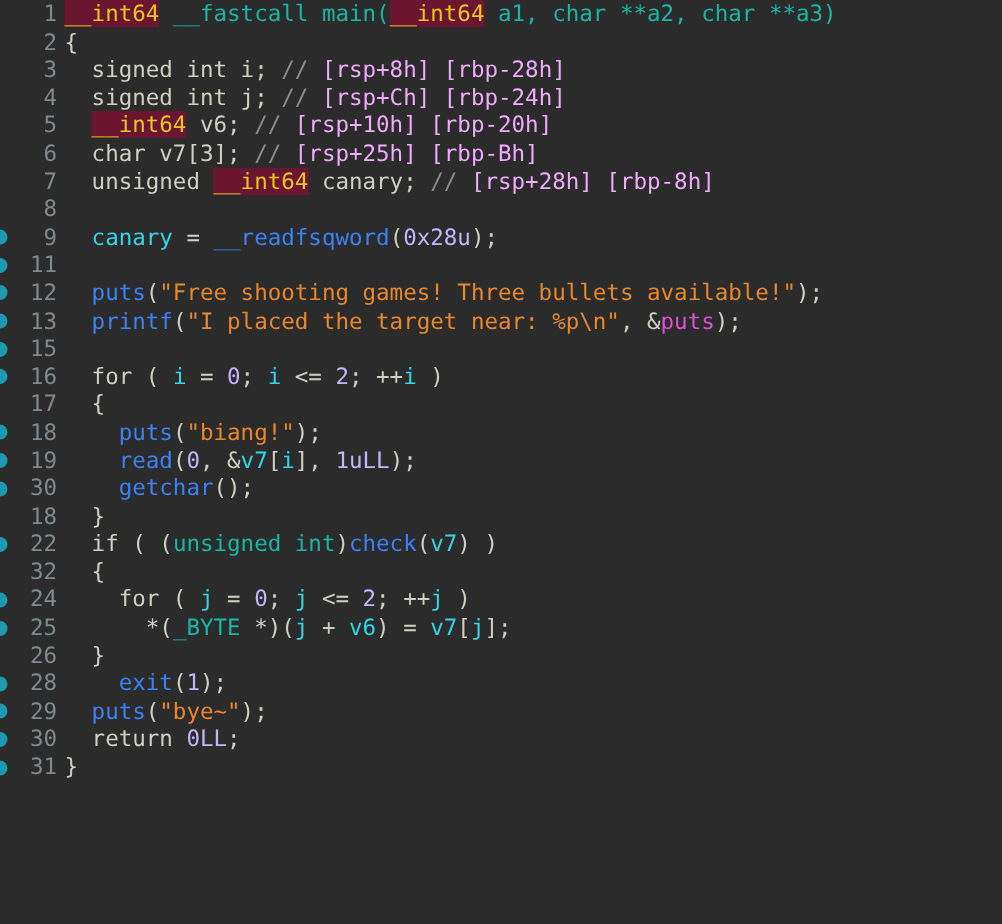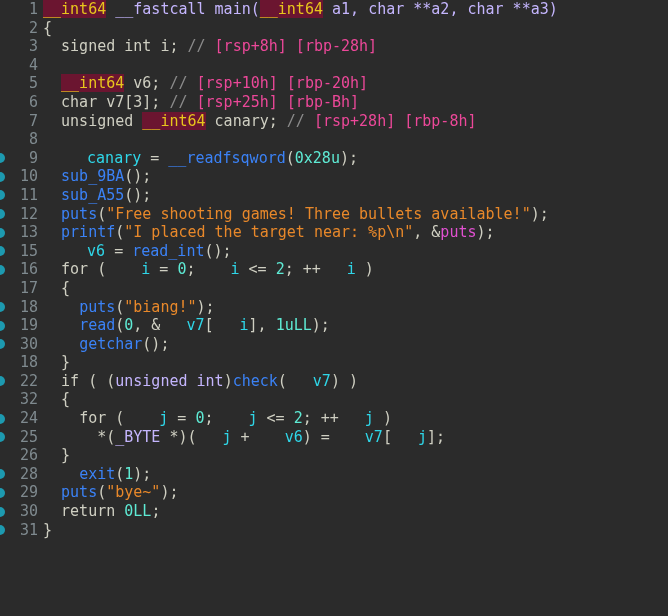--- a/index.html
+++ b/index.html
@@ -58,49 +58,48 @@
     user-select: none;
   }
 
   .code-text {
     padding-left: 3px;
     color: #cfcfc2;
   }
 
   
   .t-plain    { color: #cfcfc2; }
-  .t-type     { color: #c4b5fd; }               
+  .t-type     { color: #14b8a6; }               
   .t-typehl   { color: #e8c61c; background: #6b1530; }  
-  .t-var      { color: #2fd6e8; margin-left: 26px; }               
+  .t-var      { color: #2fd6e8; }               
   .t-comment  { color: #8c8c8c; }
-  .t-cmtval   { color: #ec4899; }               
+  .t-cmtval   { color: #f0abfc; }               
   .t-string   { color: #e8882a; }               
-  .t-num      { color: #5eead4; }
+  .t-num      { color: #c4b5fd; }
   .t-func     { color: #3b82f6; }
   .t-import   { color: #e050d0; }
 </style>
 </head>
 <body>
 
 <div id="decompiler-view">
   <div id="code-lines">
       <div class="code-line"><div class="gutter no-marker"></div><div class="lineno">1</div><div class="code-text"><span class="t-typehl">__int64</span><span class="t-plain"> </span><span class="t-type">__fastcall</span><span class="t-plain"> </span><span class="t-type">main</span><span class="t-type">(</span><span class="t-typehl">__int64</span><span class="t-type"> a1, </span><span class="t-type">char</span><span class="t-type"> **a2, </span><span class="t-type">char</span><span class="t-type"> **a3)</span></div></div>
       <div class="code-line"><div class="gutter no-marker"></div><div class="lineno">2</div><div class="code-text"><span class="t-plain">{</span></div></div>
       <div class="code-line"><div class="gutter no-marker"></div><div class="lineno">3</div><div class="code-text"><span>  </span><span class="t-plain">signed int i; </span><span class="t-comment">// </span><span class="t-cmtval">[rsp+8h] [rbp-28h]</span></div></div>
-      <div class="code-line"><div class="gutter no-marker"></div><div class="lineno">4</div></div>
+      <div class="code-line"><div class="gutter no-marker"></div><div class="lineno">4</div><div class="code-text"><span>  </span><span class="t-plain">signed int j; </span><span class="t-comment">// </span><span class="t-cmtval">[rsp+Ch] [rbp-24h]</span></div></div>
       <div class="code-line"><div class="gutter no-marker"></div><div class="lineno">5</div><div class="code-text"><span>  </span><span class="t-typehl">__int64</span><span class="t-plain"> v6; </span><span class="t-comment">// </span><span class="t-cmtval">[rsp+10h] [rbp-20h]</span></div></div>
       <div class="code-line"><div class="gutter no-marker"></div><div class="lineno">6</div><div class="code-text"><span>  </span><span class="t-plain">char v7[3]; </span><span class="t-comment">// </span><span class="t-cmtval">[rsp+25h] [rbp-Bh]</span></div></div>
       <div class="code-line"><div class="gutter no-marker"></div><div class="lineno">7</div><div class="code-text"><span>  </span><span class="t-plain">unsigned </span><span class="t-typehl">__int64</span><span class="t-plain"> canary; </span><span class="t-comment">// </span><span class="t-cmtval">[rsp+28h] [rbp-8h]</span></div></div>
       <div class="code-line"><div class="gutter no-marker"></div><div class="lineno">8</div><div class="code-text"></div></div>
       <div class="code-line"><div class="gutter"><span class="marker"></span></div><div class="lineno">9</div><div class="code-text"><span>  </span><span class="t-var">canary</span><span class="t-plain"> = </span><span class="t-func">__readfsqword</span><span class="t-plain">(</span><span class="t-num">0x28u</span><span class="t-plain">);</span></div></div>
-      <div class="code-line"><div class="gutter"><span class="marker"></span></div><div class="lineno">10</div><div class="code-text"><span>  </span><span class="t-func">sub_9BA</span><span class="t-plain">();</span></div></div>
-      <div class="code-line"><div class="gutter"><span class="marker"></span></div><div class="lineno">11</div><div class="code-text"><span>  </span><span class="t-func">sub_A55</span><span class="t-plain">();</span></div></div>
+      <div class="code-line"><div class="gutter"><span class="marker"></span></div><div class="lineno">11</div></div>
       <div class="code-line"><div class="gutter"><span class="marker"></span></div><div class="lineno">12</div><div class="code-text"><span>  </span><span class="t-func">puts</span><span class="t-plain">(</span><span class="t-string">"Free shooting games! Three bullets available!"</span><span class="t-plain">);</span></div></div>
       <div class="code-line"><div class="gutter"><span class="marker"></span></div><div class="lineno">13</div><div class="code-text"><span>  </span><span class="t-func">printf</span><span class="t-plain">(</span><span class="t-string">"I placed the target near: %p\n"</span><span class="t-plain">, &amp;</span><span class="t-import">puts</span><span class="t-plain">);</span></div></div>
-      <div class="code-line"><div class="gutter"><span class="marker"></span></div><div class="lineno">15</div><div class="code-text"><span>  </span><span class="t-var">v6</span><span class="t-plain"> = </span><span class="t-func">read_int</span><span class="t-plain">();</span></div></div>
+      <div class="code-line"><div class="gutter"><span class="marker"></span></div><div class="lineno">15</div></div>
       <div class="code-line"><div class="gutter"><span class="marker"></span></div><div class="lineno">16</div><div class="code-text"><span>  </span><span class="t-plain">for ( </span><span class="t-var">i</span><span class="t-plain"> = </span><span class="t-num">0</span><span class="t-plain">; </span><span class="t-var">i</span><span class="t-plain"> &lt;= </span><span class="t-num">2</span><span class="t-plain">; ++</span><span class="t-var">i</span><span class="t-plain"> )</span></div></div>
       <div class="code-line"><div class="gutter no-marker"></div><div class="lineno">17</div><div class="code-text"><span>  </span><span class="t-plain">{</span></div></div>
       <div class="code-line"><div class="gutter"><span class="marker"></span></div><div class="lineno">18</div><div class="code-text"><span>    </span><span class="t-func">puts</span><span class="t-plain">(</span><span class="t-string">"biang!"</span><span class="t-plain">);</span></div></div>
       <div class="code-line"><div class="gutter"><span class="marker"></span></div><div class="lineno">19</div><div class="code-text"><span>    </span><span class="t-func">read</span><span class="t-plain">(</span><span class="t-num">0</span><span class="t-plain">, &amp;</span><span class="t-var">v7</span><span class="t-plain">[</span><span class="t-var">i</span><span class="t-plain">], </span><span class="t-num">1uLL</span><span class="t-plain">);</span></div></div>
       <div class="code-line"><div class="gutter"><span class="marker"></span></div><div class="lineno">30</div><div class="code-text"><span>    </span><span class="t-func">getchar</span><span class="t-plain">();</span></div></div>
       <div class="code-line"><div class="gutter no-marker"></div><div class="lineno">18</div><div class="code-text"><span>  </span><span class="t-plain">}</span></div></div>
       <div class="code-line"><div class="gutter"><span class="marker"></span></div><div class="lineno">22</div><div class="code-text"><span>  </span><span class="t-plain">if ( (</span><span class="t-type">unsigned int</span><span class="t-plain">)</span><span class="t-func">check</span><span class="t-plain">(</span><span class="t-var">v7</span><span class="t-plain">) )</span></div></div>
       <div class="code-line"><div class="gutter no-marker"></div><div class="lineno">32</div><div class="code-text"><span>  </span><span class="t-plain">{</span></div></div>
       <div class="code-line"><div class="gutter"><span class="marker"></span></div><div class="lineno">24</div><div class="code-text"><span>    </span><span class="t-plain">for ( </span><span class="t-var">j</span><span class="t-plain"> = </span><span class="t-num">0</span><span class="t-plain">; </span><span class="t-var">j</span><span class="t-plain"> &lt;= </span><span class="t-num">2</span><span class="t-plain">; ++</span><span class="t-var">j</span><span class="t-plain"> )</span></div></div>
       <div class="code-line"><div class="gutter"><span class="marker"></span></div><div class="lineno">25</div><div class="code-text"><span>      </span><span class="t-plain">*(</span><span class="t-type">_BYTE</span><span class="t-plain"> *)(</span><span class="t-var">j</span><span class="t-plain"> + </span><span class="t-var">v6</span><span class="t-plain">) = </span><span class="t-var">v7</span><span class="t-plain">[</span><span class="t-var">j</span><span class="t-plain">];</span></div></div>

